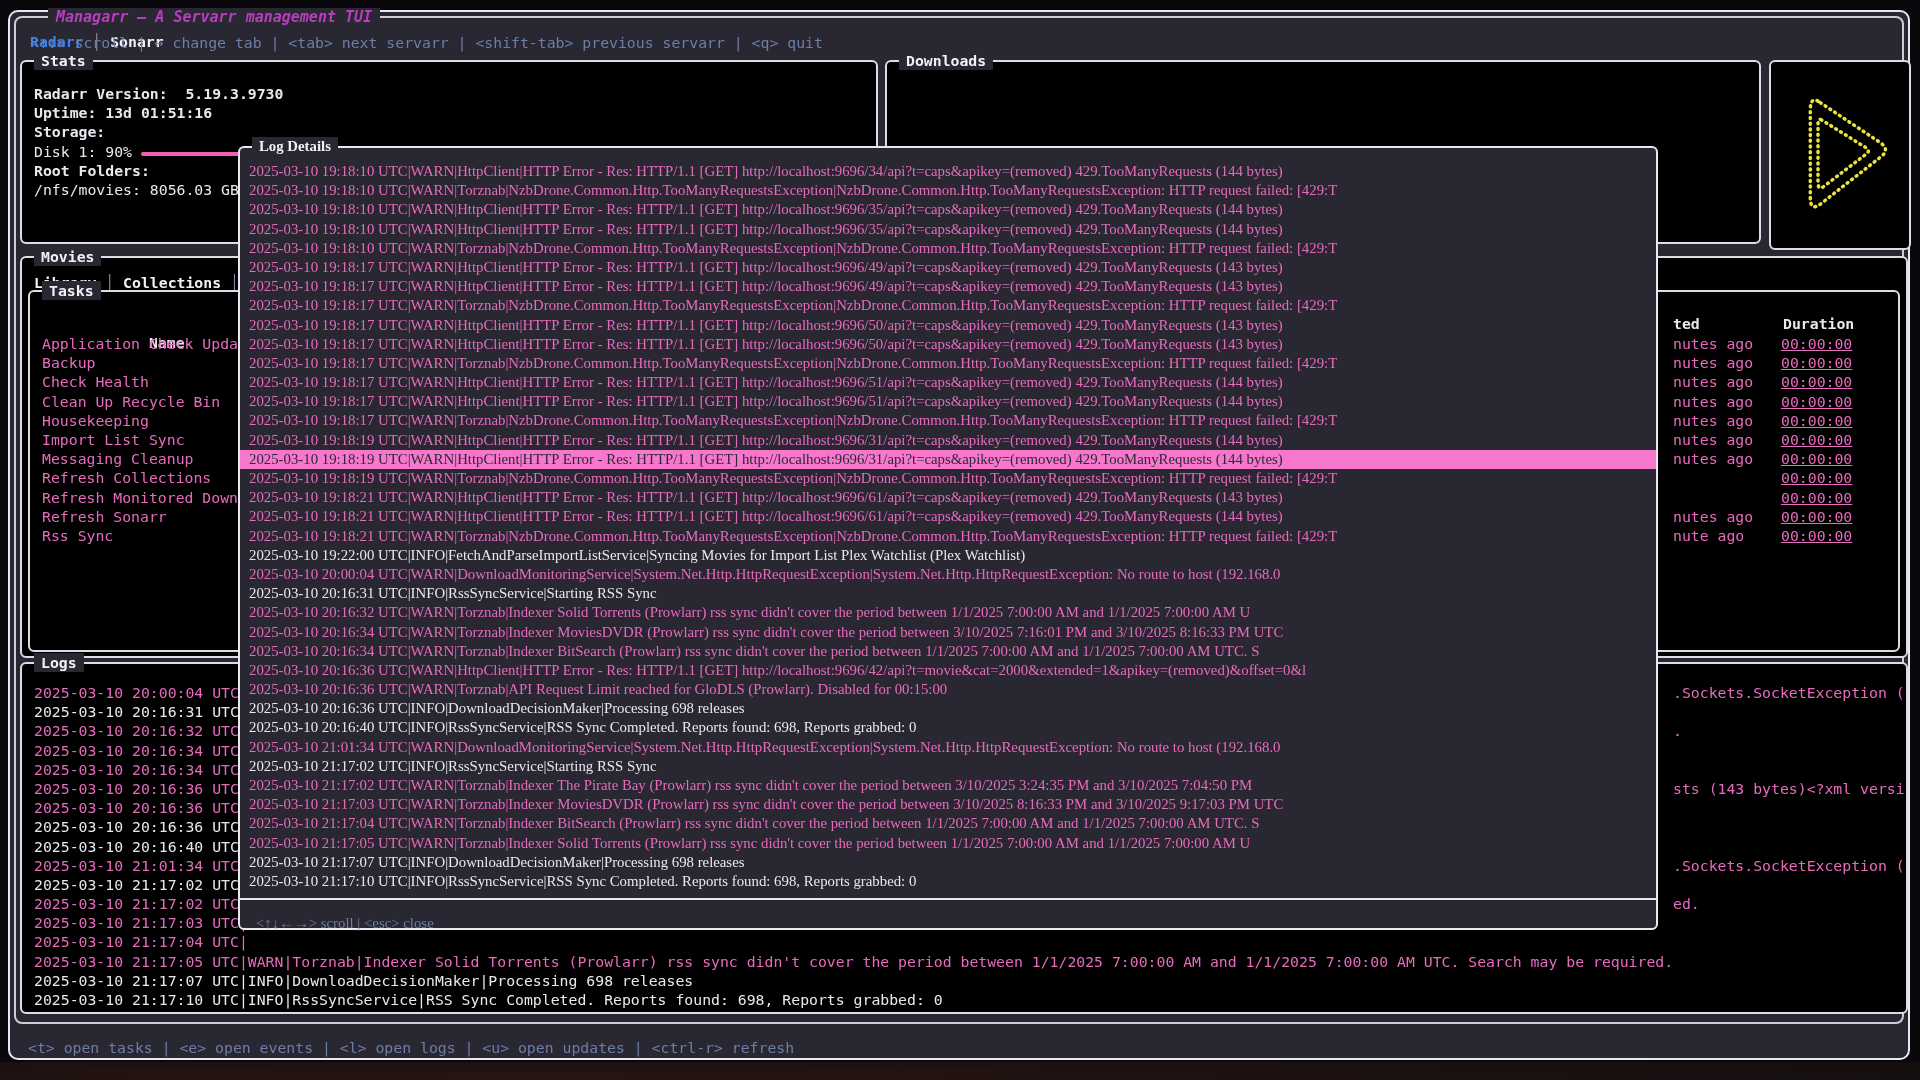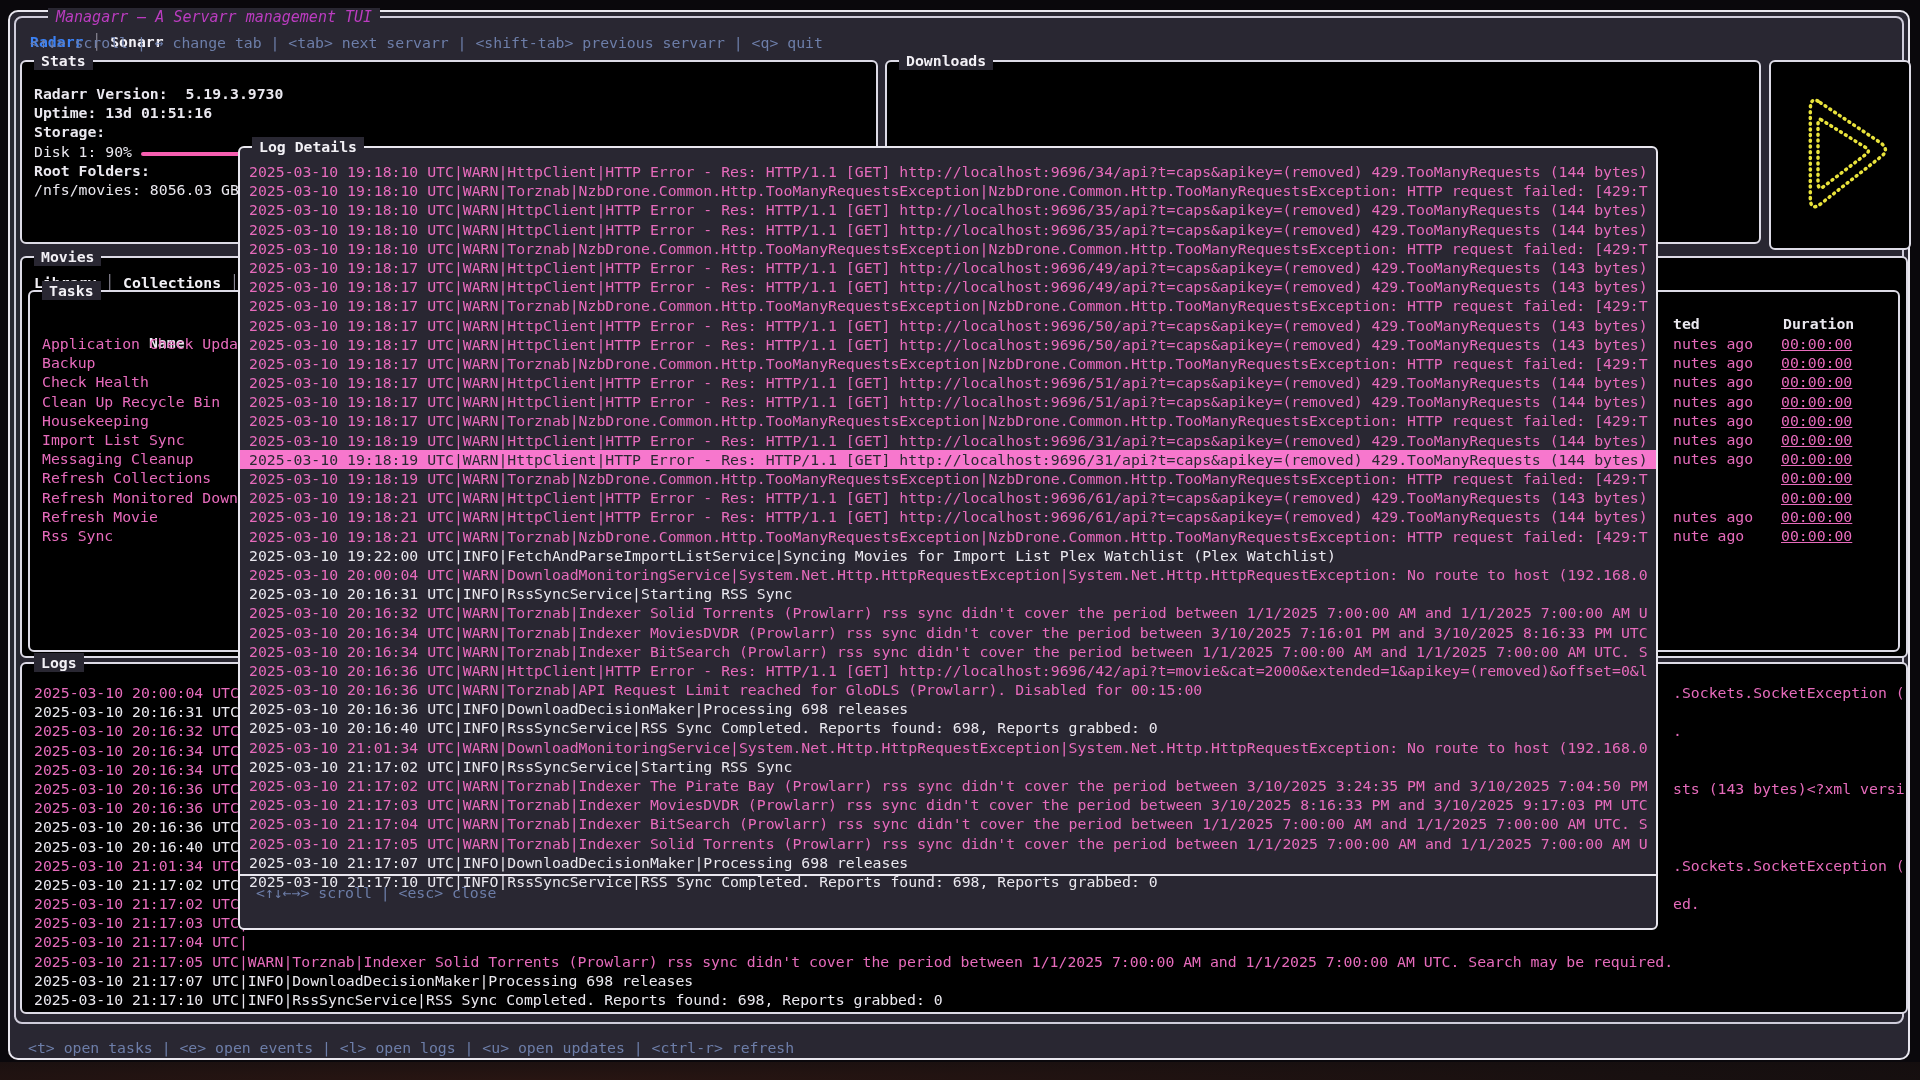--- a/index.html
+++ b/index.html
@@ -11,21 +11,21 @@
   .terminal { position:absolute; left:8px; top:10px; width:1902px; height:1050px;
     background:#292732; border:2px solid #e9e7ef; border-radius:10px; }
   .appbox { position:absolute; left:4px; top:4px; width:1890px; height:1008px;
     border:2px solid #cfccda; border-radius:8px; }
   .mono { font-size:14.8px; line-height:19.2px; white-space:pre; color:#eae8ef; }
   .b { font-weight:bold; }
   .warn { color:#e76bbc; }
   .info { color:#eae8ef; }
   .hint { color:#6d7ea9; font-size:14.8px; line-height:19.2px; white-space:pre; }
   .title-chip { position:absolute; left:32px; top:-10px; z-index:3; background:#292732;
-    padding:0 8px; color:#bb3cc0; font-weight:normal; font-style:italic; font-size:15px;
+    padding:0 8px; color:#bb3cc0; font-weight:bold; font-style:italic; font-size:15px;
     line-height:19.2px; white-space:pre; }
   .tabs { position:absolute; left:14px; top:14px; font-size:14.8px; line-height:19.2px; white-space:pre; }
   .tab-active { color:#3b82f6; font-weight:bold; }
   .tab-inactive { color:#f2f0f5; font-weight:bold; }
   .sep { color:#8a8794; font-weight:normal; }
   .top-hints { position:absolute; right:14px; top:15px; }
   .panel { position:absolute; border:2px solid #dddbe6; border-radius:6px; background:#000000; }
   .ptitle { position:absolute; top:-11px; left:12px; background:#292732; padding:0 7px;
     font-weight:bold; color:#f2f0f5; font-size:14.8px; line-height:19px; white-space:pre; }
   
@@ -40,26 +40,26 @@
   .trows { position:absolute; top:42px; left:12px; right:2px; }
   .task-row { position:relative; height:19.2px; font-size:14.8px; line-height:19.2px; white-space:pre; }
   .task-exec { position:absolute; left:1631px; top:0; }
   .task-dur  { position:absolute; left:1739px; top:0;text-decoration:underline; }
   
   .lrows { position:absolute; top:19px; left:12px; right:2px; }
   .log-row { position:relative; height:19.2px; font-size:14.8px; line-height:19.2px; white-space:pre; }
   .log-frag { position:absolute; left:1639px; top:0; }
   
   .modal { position:absolute; left:238px; top:146px; width:1420px; height:784px;
-    background:#292732; border:2px solid #e9e7ef; border-radius:6px; z-index:10; }
+    background:#292732; border:2px solid #e9e7ef; border-radius:6px; z-index:10;font-family:Liberation Serif, serif; }
   .modal-lines { position:absolute; left:0; top:0; right:0; bottom:38px; overflow:hidden; padding-top:14px; }
   .mline { height:19.2px; font-size:14.8px; line-height:19.2px; white-space:pre; padding-left:9px; overflow:hidden; }
   .mline.selected { background:#f777cd; color:#2b2933; }
-  .modal-footer { position:absolute; left:0; right:0; bottom:0; height:54px;
-    border-top:2px solid #e9e7ef; padding:7px 0 0 16px; }
+  .modal-footer { position:absolute; left:0; right:0; bottom:0; height:30px;
+    border-top:2px solid #e9e7ef; padding:14px 0 0 16px; }
   .logo-wrap { position:absolute; inset:0; display:flex; align-items:center; justify-content:center; }
 </style>
 </head>
 <body>
 
 <div class="desktop">
   <div class="wallpaper"></div>
 
   <div class="terminal">
     <div class="appbox">
@@ -110,21 +110,21 @@
           <div class="trows">
               <div class="task-row warn"><span>Application Check Update</span><span class="task-exec">nutes ago</span><span class="task-dur">00:00:00</span></div>
               <div class="task-row warn"><span>Backup</span><span class="task-exec">nutes ago</span><span class="task-dur">00:00:00</span></div>
               <div class="task-row warn"><span>Check Health</span><span class="task-exec">nutes ago</span><span class="task-dur">00:00:00</span></div>
               <div class="task-row warn"><span>Clean Up Recycle Bin</span><span class="task-exec">nutes ago</span><span class="task-dur">00:00:00</span></div>
               <div class="task-row warn"><span>Housekeeping</span><span class="task-exec">nutes ago</span><span class="task-dur">00:00:00</span></div>
               <div class="task-row warn"><span>Import List Sync</span><span class="task-exec">nutes ago</span><span class="task-dur">00:00:00</span></div>
               <div class="task-row warn"><span>Messaging Cleanup</span><span class="task-exec">nutes ago</span><span class="task-dur">00:00:00</span></div>
               <div class="task-row warn"><span>Refresh Collections</span><span class="task-exec"></span><span class="task-dur">00:00:00</span></div>
               <div class="task-row warn"><span>Refresh Monitored Downlo</span><span class="task-exec"></span><span class="task-dur">00:00:00</span></div>
-              <div class="task-row warn"><span>Refresh Movie</span><span class="task-exec">nutes ago</span><span class="task-dur">00:00:00</span></div>
+              <div class="task-row warn"><span>Refresh Sonarr</span><span class="task-exec">nutes ago</span><span class="task-dur">00:00:00</span></div>
               <div class="task-row warn"><span>Rss Sync</span><span class="task-exec">nute ago</span><span class="task-dur">00:00:00</span></div>
             </div>
         </div>
       </div>
 
       <div class="panel" style="left:4px;top:644px;width:1888px;height:352px;">
         <span class="ptitle">Logs</span>
         <div class="lrows">
             <div class="log-row warn"><span>2025-03-10 20:00:04 UTC|</span><span class="log-frag">.Sockets.SocketException (</span></div>
             <div class="log-row info"><span>2025-03-10 20:16:31 UTC|</span></div>

